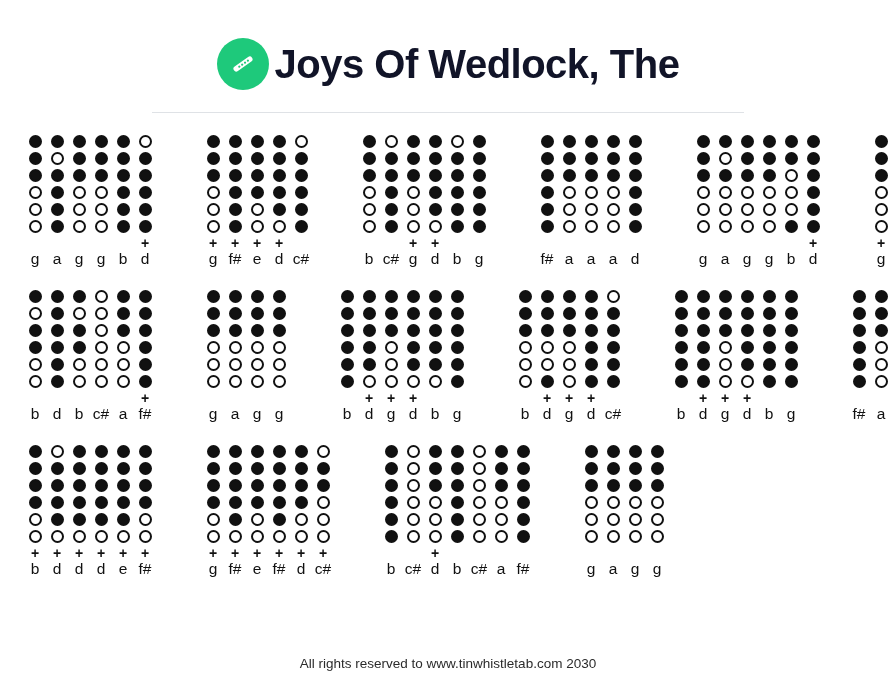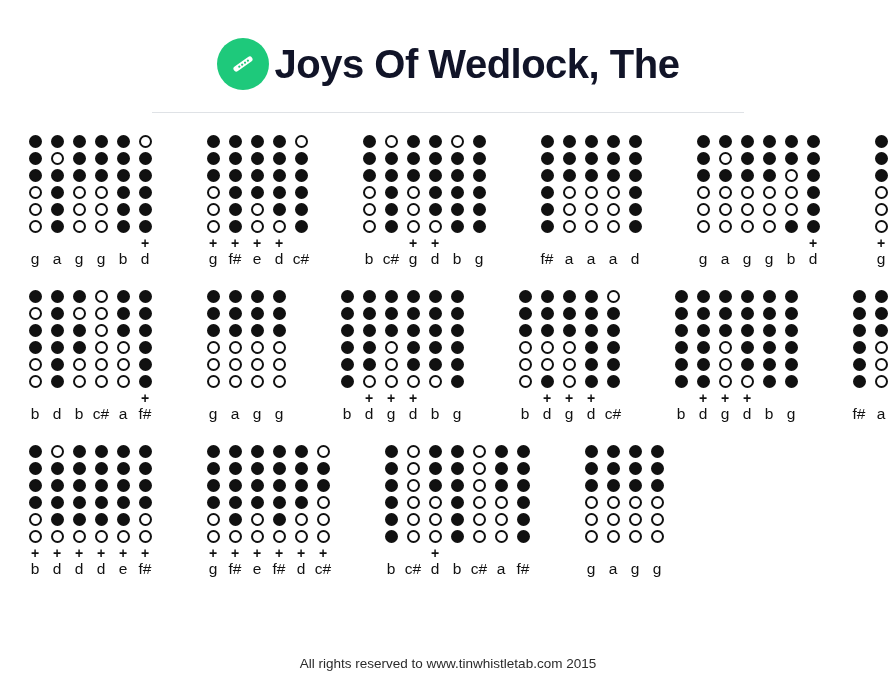--- a/index.html
+++ b/index.html
@@ -1080,15 +1080,15 @@
           <div class="notes">
             <div class="note-col note-name">g</div>
             <div class="note-col note-name">a</div>
             <div class="note-col note-name">g</div>
             <div class="note-col note-name">g</div>
           </div>
         </div>
       </div>
     </div>
 
-  <div class="footer">All rights reserved to www.tinwhistletab.com 2015</div>
+  <div class="footer">All rights reserved to www.tinwhistletab.com 2030</div>
 
 </div>
 
 </body></html>

